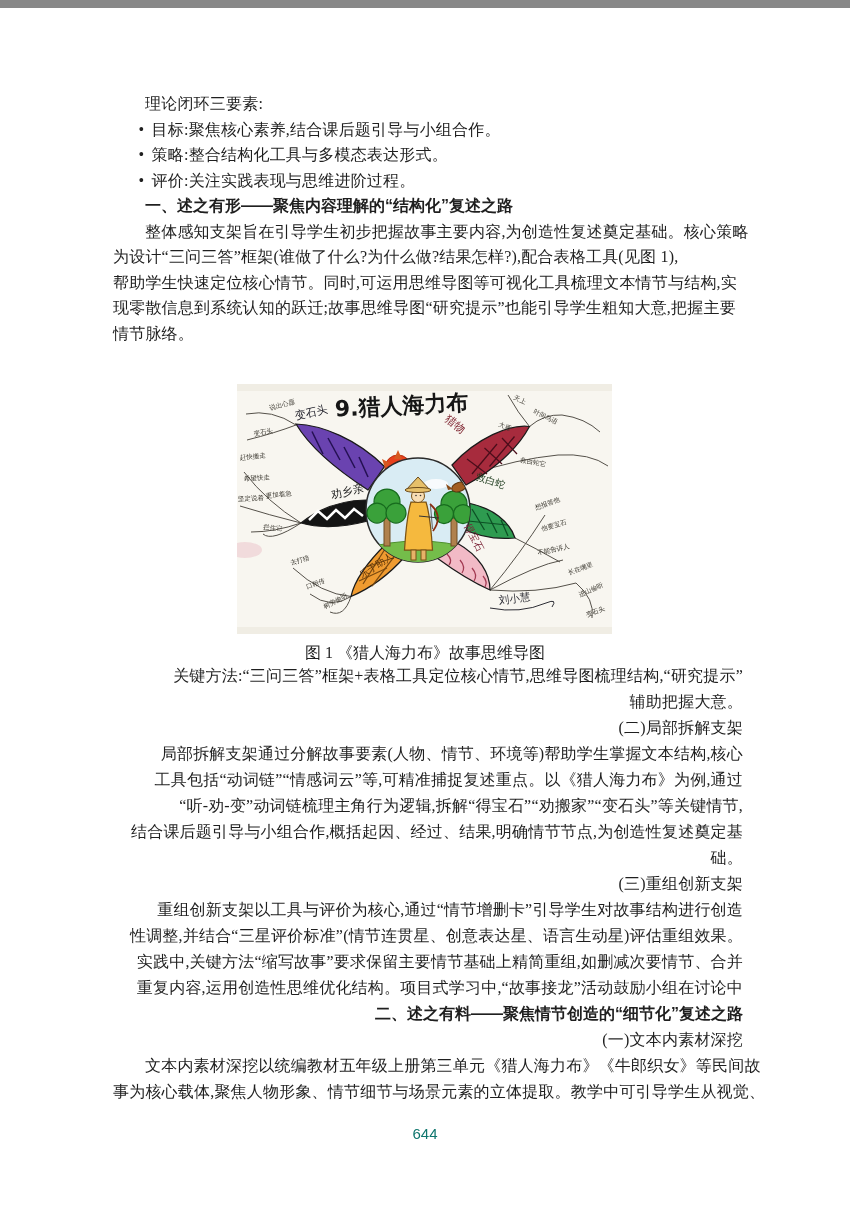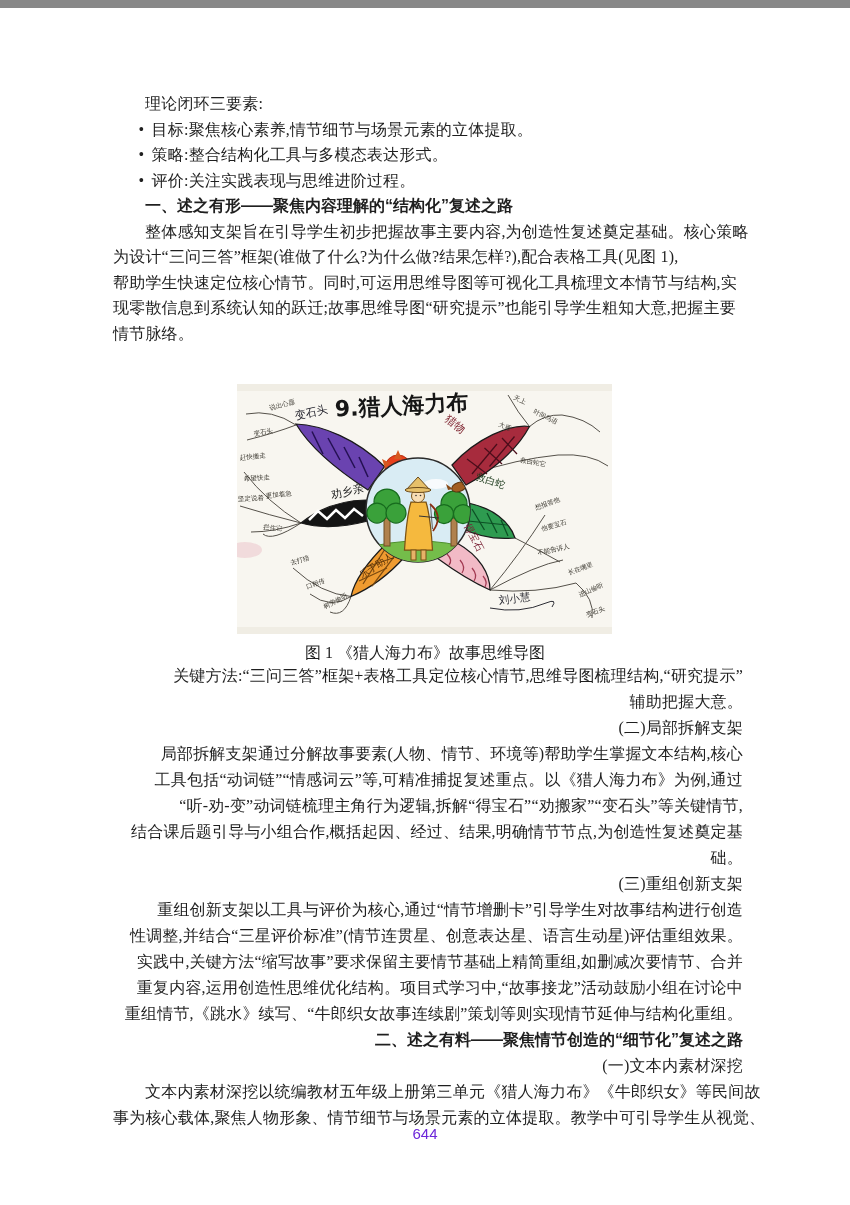--- a/index.html
+++ b/index.html
@@ -25,33 +25,33 @@
   }
   .figure-wrap{position:absolute; left:237px; top:376px; width:375px; height:250px;}
   .figure-wrap svg{display:block;}
   .caption{
     position:absolute; left:113px; top:633px; width:624px; text-align:center;
     font-size:16px; line-height:24px;
   }
   .footer{
     position:absolute; left:0; top:1117px; width:850px; text-align:center;
     font-family:"Liberation Sans","DejaVu Sans",sans-serif;
-    font-size:15px; color:#6d28d9;
+    font-size:15px; color:#0f766e;
   }
   .handtitle{font-family:"DejaVu Sans",sans-serif; font-weight:bold;}
   .handsmall{font-family:"DejaVu Sans",sans-serif;}
 </style>
 </head>
 <body>
 
 <div class="page">
 
   <div id="sec1" class="textblock">
       <div class="ln indent"><span>理论闭环三要素:</span></div>
-      <div class="ln bullet"><span class="marker">•</span><span>目标:聚焦核心素养,情节细节与场景元素的立体提取。</span></div>
+      <div class="ln bullet"><span class="marker">•</span><span>目标:聚焦核心素养,结合课后题引导与小组合作。</span></div>
       <div class="ln bullet"><span class="marker">•</span><span>策略:整合结构化工具与多模态表达形式。</span></div>
       <div class="ln bullet"><span class="marker">•</span><span>评价:关注实践表现与思维进阶过程。</span></div>
       <div class="ln heading"><span>一、述之有形——聚焦内容理解的“结构化”复述之路</span></div>
       <div class="ln indent"><span>整体感知支架旨在引导学生初步把握故事主要内容,为创造性复述奠定基础。核心策略</span></div>
       <div class="ln plain"><span>为设计“三问三答”框架(谁做了什么?为什么做?结果怎样?),配合表格工具(见图 1),</span></div>
       <div class="ln plain"><span>帮助学生快速定位核心情节。同时,可运用思维导图等可视化工具梳理文本情节与结构,实</span></div>
       <div class="ln plain"><span>现零散信息到系统认知的跃迁;故事思维导图“研究提示”也能引导学生粗知大意,把握主要</span></div>
       <div class="ln plain"><span>情节脉络。</span></div>
     </div>
 
@@ -226,21 +226,20 @@
       <div class="ln indent"><span>局部拆解支架通过分解故事要素(人物、情节、环境等)帮助学生掌握文本结构,核心</span></div>
       <div class="ln plain"><span>工具包括“动词链”“情感词云”等,可精准捕捉复述重点。以《猎人海力布》为例,通过</span></div>
       <div class="ln plain"><span>“听-劝-变”动词链梳理主角行为逻辑,拆解“得宝石”“劝搬家”“变石头”等关键情节,</span></div>
       <div class="ln plain"><span>结合课后题引导与小组合作,概括起因、经过、结果,明确情节节点,为创造性复述奠定基</span></div>
       <div class="ln plain"><span>础。</span></div>
       <div class="ln indent"><span>(三)重组创新支架</span></div>
       <div class="ln indent"><span>重组创新支架以工具与评价为核心,通过“情节增删卡”引导学生对故事结构进行创造</span></div>
       <div class="ln plain"><span>性调整,并结合“三星评价标准”(情节连贯星、创意表达星、语言生动星)评估重组效果。</span></div>
       <div class="ln plain"><span>实践中,关键方法“缩写故事”要求保留主要情节基础上精简重组,如删减次要情节、合并</span></div>
       <div class="ln plain"><span>重复内容,运用创造性思维优化结构。项目式学习中,“故事接龙”活动鼓励小组在讨论中</span></div>
-      <div class="ln plain"><span>重组情节,《跳水》续写、“牛郎织女故事连续剧”策划等则实现情节延伸与结构化重组。</span></div>
       <div class="ln heading"><span>二、述之有料——聚焦情节创造的“细节化”复述之路</span></div>
       <div class="ln indent"><span>(一)文本内素材深挖</span></div>
       <div class="ln indent"><span>文本内素材深挖以统编教材五年级上册第三单元《猎人海力布》《牛郎织女》等民间故</span></div>
       <div class="ln plain"><span>事为核心载体,聚焦人物形象、情节细节与场景元素的立体提取。教学中可引导学生从视觉、</span></div>
     </div>
 
   <div class="footer">644</div>
 </div>
 
 </body></html>

